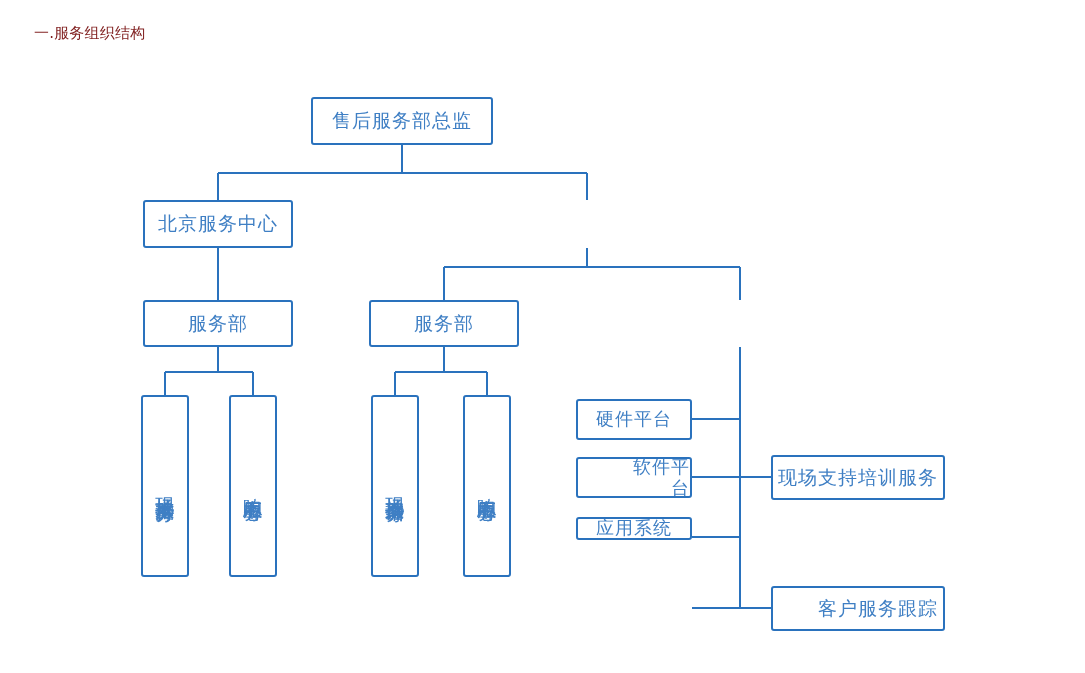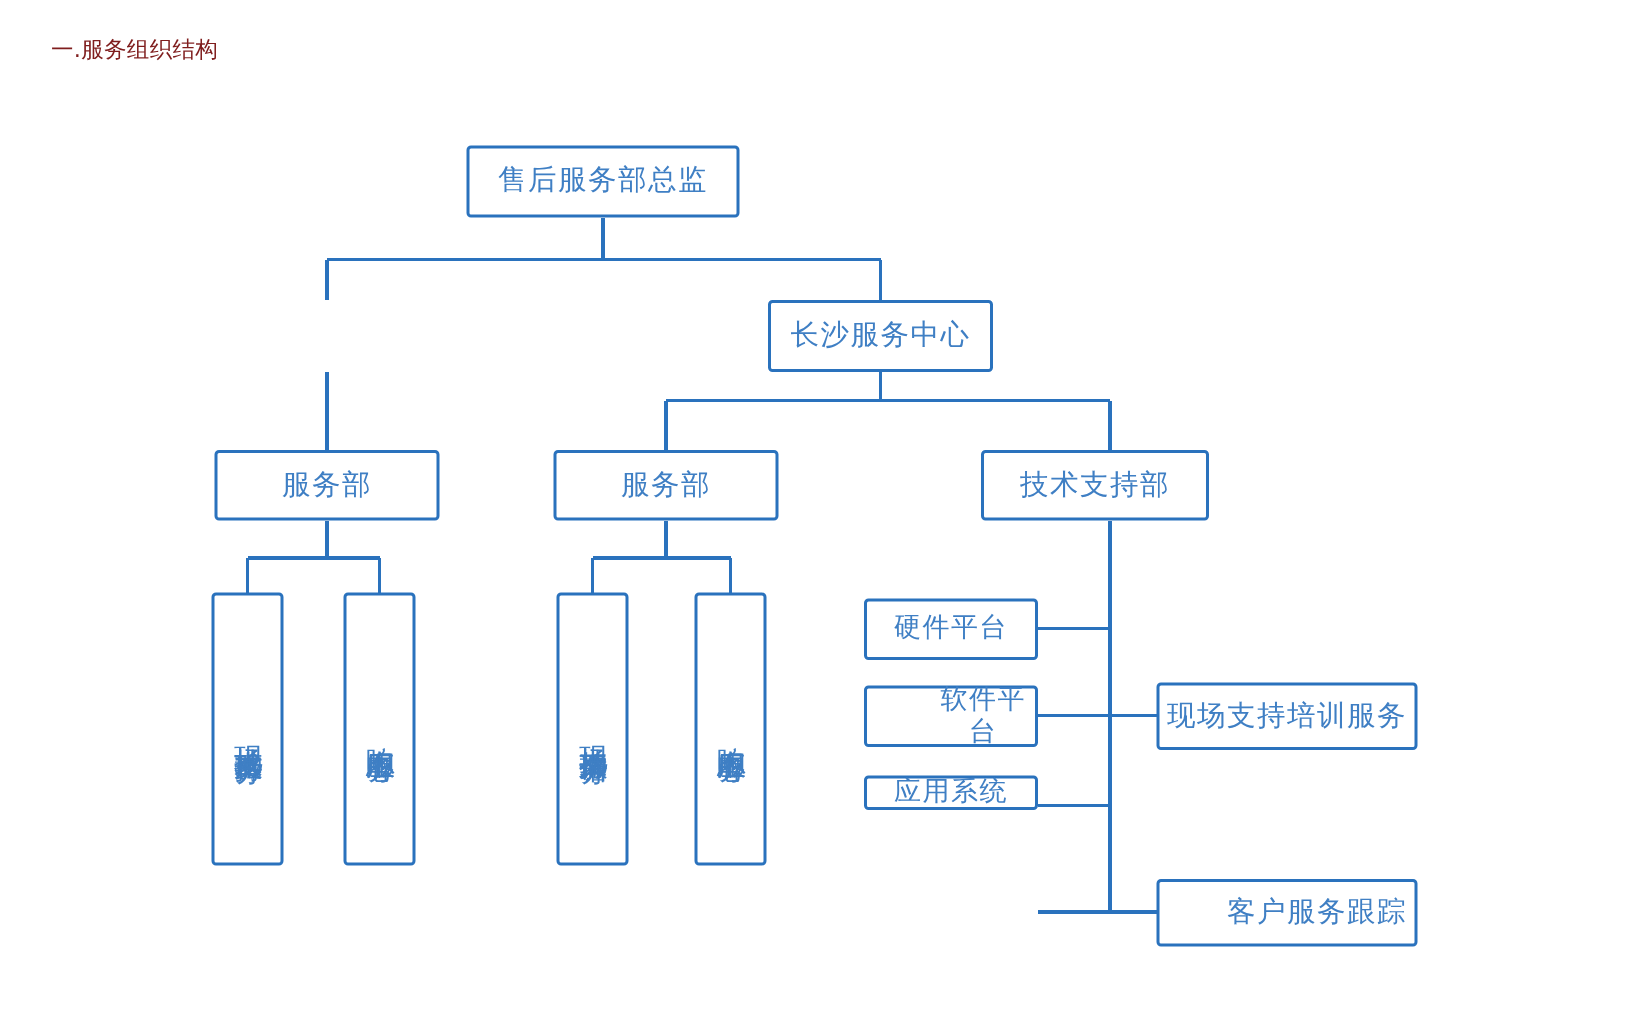--- a/index.html
+++ b/index.html
@@ -57,20 +57,21 @@
   .node.v {
     font-size: 19px;
     letter-spacing: 1px;
     writing-mode: vertical-rl;
     text-orientation: upright;
     padding: 8px 0;
   }
   .node.small {
     font-size: 18px;
     letter-spacing: 1px;
+    text-align: right;
   }
 </style>
 </head>
 <body>
 
 <div id="canvas">
 
   <div id="page-title">一.服务组织结构</div>
 
   <svg id="connectors" viewBox="0 0 1085 673">
@@ -103,32 +104,29 @@
       <path d="M692,477 L771,477"></path>
       <path d="M692,537 L740,537"></path>
       <path d="M692,608 L771,608"></path>
     </g>
   </svg>
 
   <div class="node h" style="left:311px; top:97px; width:182px; height:48px;">
     <span>售后服务部总监</span>
   </div>
 
-  <div class="node h" style="left:512px; top:200px; width:150px; height:48px;">
-    <span>长沙服务中心</span>
+  <div class="node h" style="left:143px; top:200px; width:150px; height:48px;">
+    <span>北京服务中心</span>
   </div>
 
   <div class="node h" style="left:143px; top:300px; width:150px; height:47px;">
     <span>服务部</span>
   </div>
   <div class="node h" style="left:369px; top:300px; width:150px; height:47px;">
     <span>服务部</span>
-  </div>
-  <div class="node h" style="left:654px; top:300px; width:152px; height:47px;">
-    <span>技术支持部</span>
   </div>
 
   <div class="node v" style="left:141px; top:395px; width:48px; height:182px;">
     <span>现场技术支持服务</span>
   </div>
   <div class="node v" style="left:229px; top:395px; width:48px; height:182px;">
     <span>响应中心服务</span>
   </div>
 
   <div class="node v" style="left:371px; top:395px; width:48px; height:182px;">

